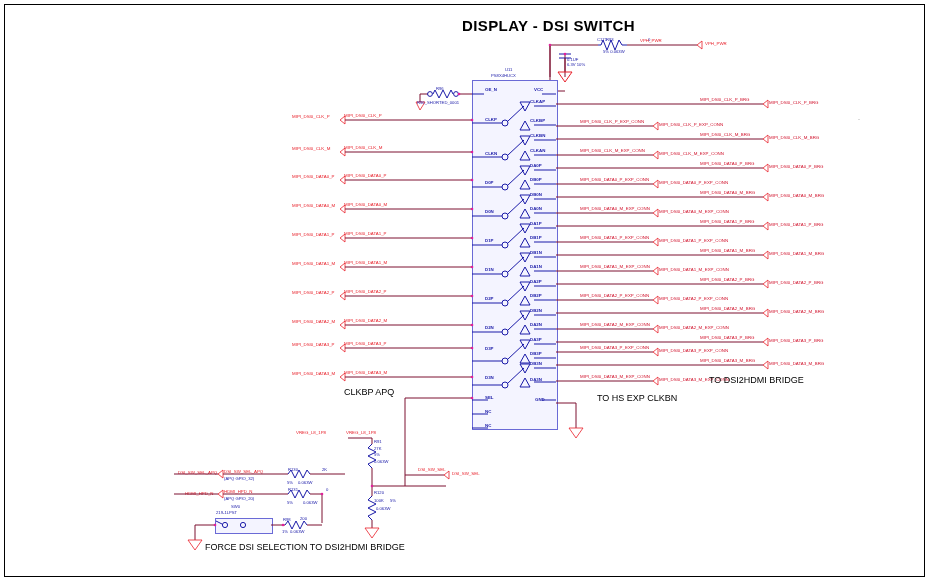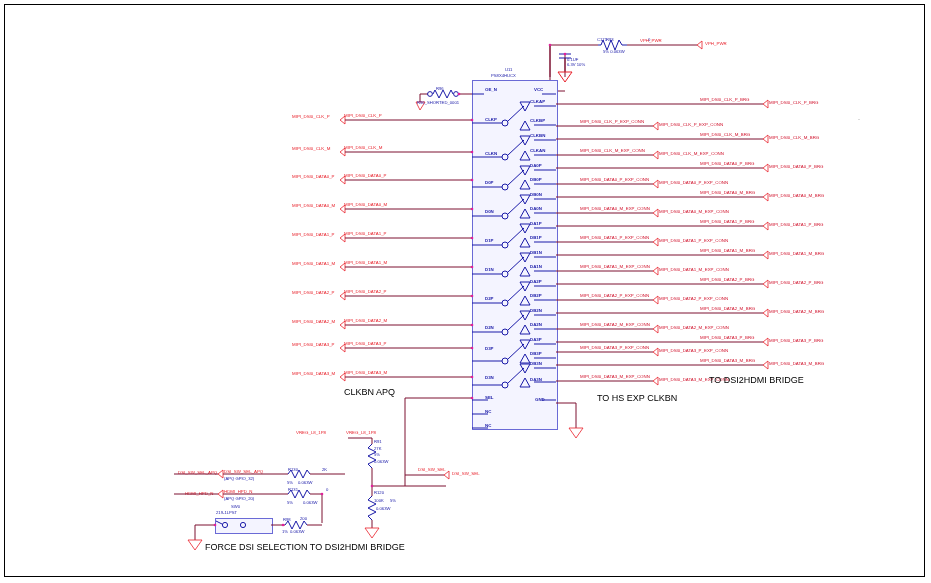--- a/index.html
+++ b/index.html
@@ -16,20 +16,21 @@
   .val{font-size:4.2px;color:#1a1aa8;}
   .ic{position:absolute;border:1px solid #6a6ad6;background:#f4f4ff;}
   svg{display:block;overflow:visible;}
 </style>
 </head>
 <body>
 
 <div id="sheet">
   <div id="border"></div>
 
+  <div class="t title" style="left:462px;top:18px;">DISPLAY - DSI SWITCH</div>
 
   <svg style="position:absolute;left:545px;top:32px;" width="180" height="60">
 
     <path d="M5,13 L5,45" stroke="#7d1030" stroke-width="1" fill="none"></path>
     <path d="M5,13 L53,13" stroke="#7d1030" stroke-width="1" fill="none"></path>
 
     <path d="M20,22 L20,45" stroke="#7d1030" stroke-width="1" fill="none"></path>
     <path d="M14,22 L26,22" stroke="#1a1aa8" stroke-width="1" fill="none"></path>
     <path d="M14,26 L26,26" stroke="#1a1aa8" stroke-width="1" fill="none"></path>
     <path d="M20,26 L20,40" stroke="#7d1030" stroke-width="1" fill="none"></path>
@@ -453,21 +454,21 @@
       <div>
         <div class="t netd" style="left: 580px; top: 375px;">MIPI_DSI0_DATA3_M_EXP_CONN</div>
         <svg width="250" height="12" style="position: absolute; left: 556px; top: 376px;">
           <path d="M0,5 L97,5" stroke="#7d1030" stroke-width="1" fill="none"></path>
           <path d="M97,5 L102,1 L102,9 Z" stroke="#e8202a" fill="none" stroke-width="0.8"></path>
         </svg>
         <div class="t netd" style="left: 659px; top: 378px;">MIPI_DSI0_DATA3_M_EXP_CONN</div>
       </div>
     </div>
 
-  <div class="t sect" style="left:344px;top:388px;">CLKBN APQ</div>
+  <div class="t sect" style="left:344px;top:388px;">CLKBP APQ</div>
   <div class="t sect" style="left:597px;top:394px;">TO HS EXP CLKBN</div>
   <div class="t sect" style="left:709px;top:376px;">TO DSI2HDMI BRIDGE</div>
   <div class="t sect" style="left:205px;top:543px;">FORCE DSI SELECTION TO DSI2HDMI BRIDGE</div>
 
   <div class="t net" style="left:296px;top:431px;">VREG_L8_1P8</div>
   <div class="t net" style="left:346px;top:431px;">VREG_L8_1P8</div>
 
   <svg style="position:absolute;left:336px;top:430px;" width="60" height="110">
     <path d="M6,6 L6,6" stroke="#7d1030" stroke-width="1" fill="none"></path>
     <path d="M12,8 L36,8 L36,14" stroke="#7d1030" stroke-width="1" fill="none"></path>

